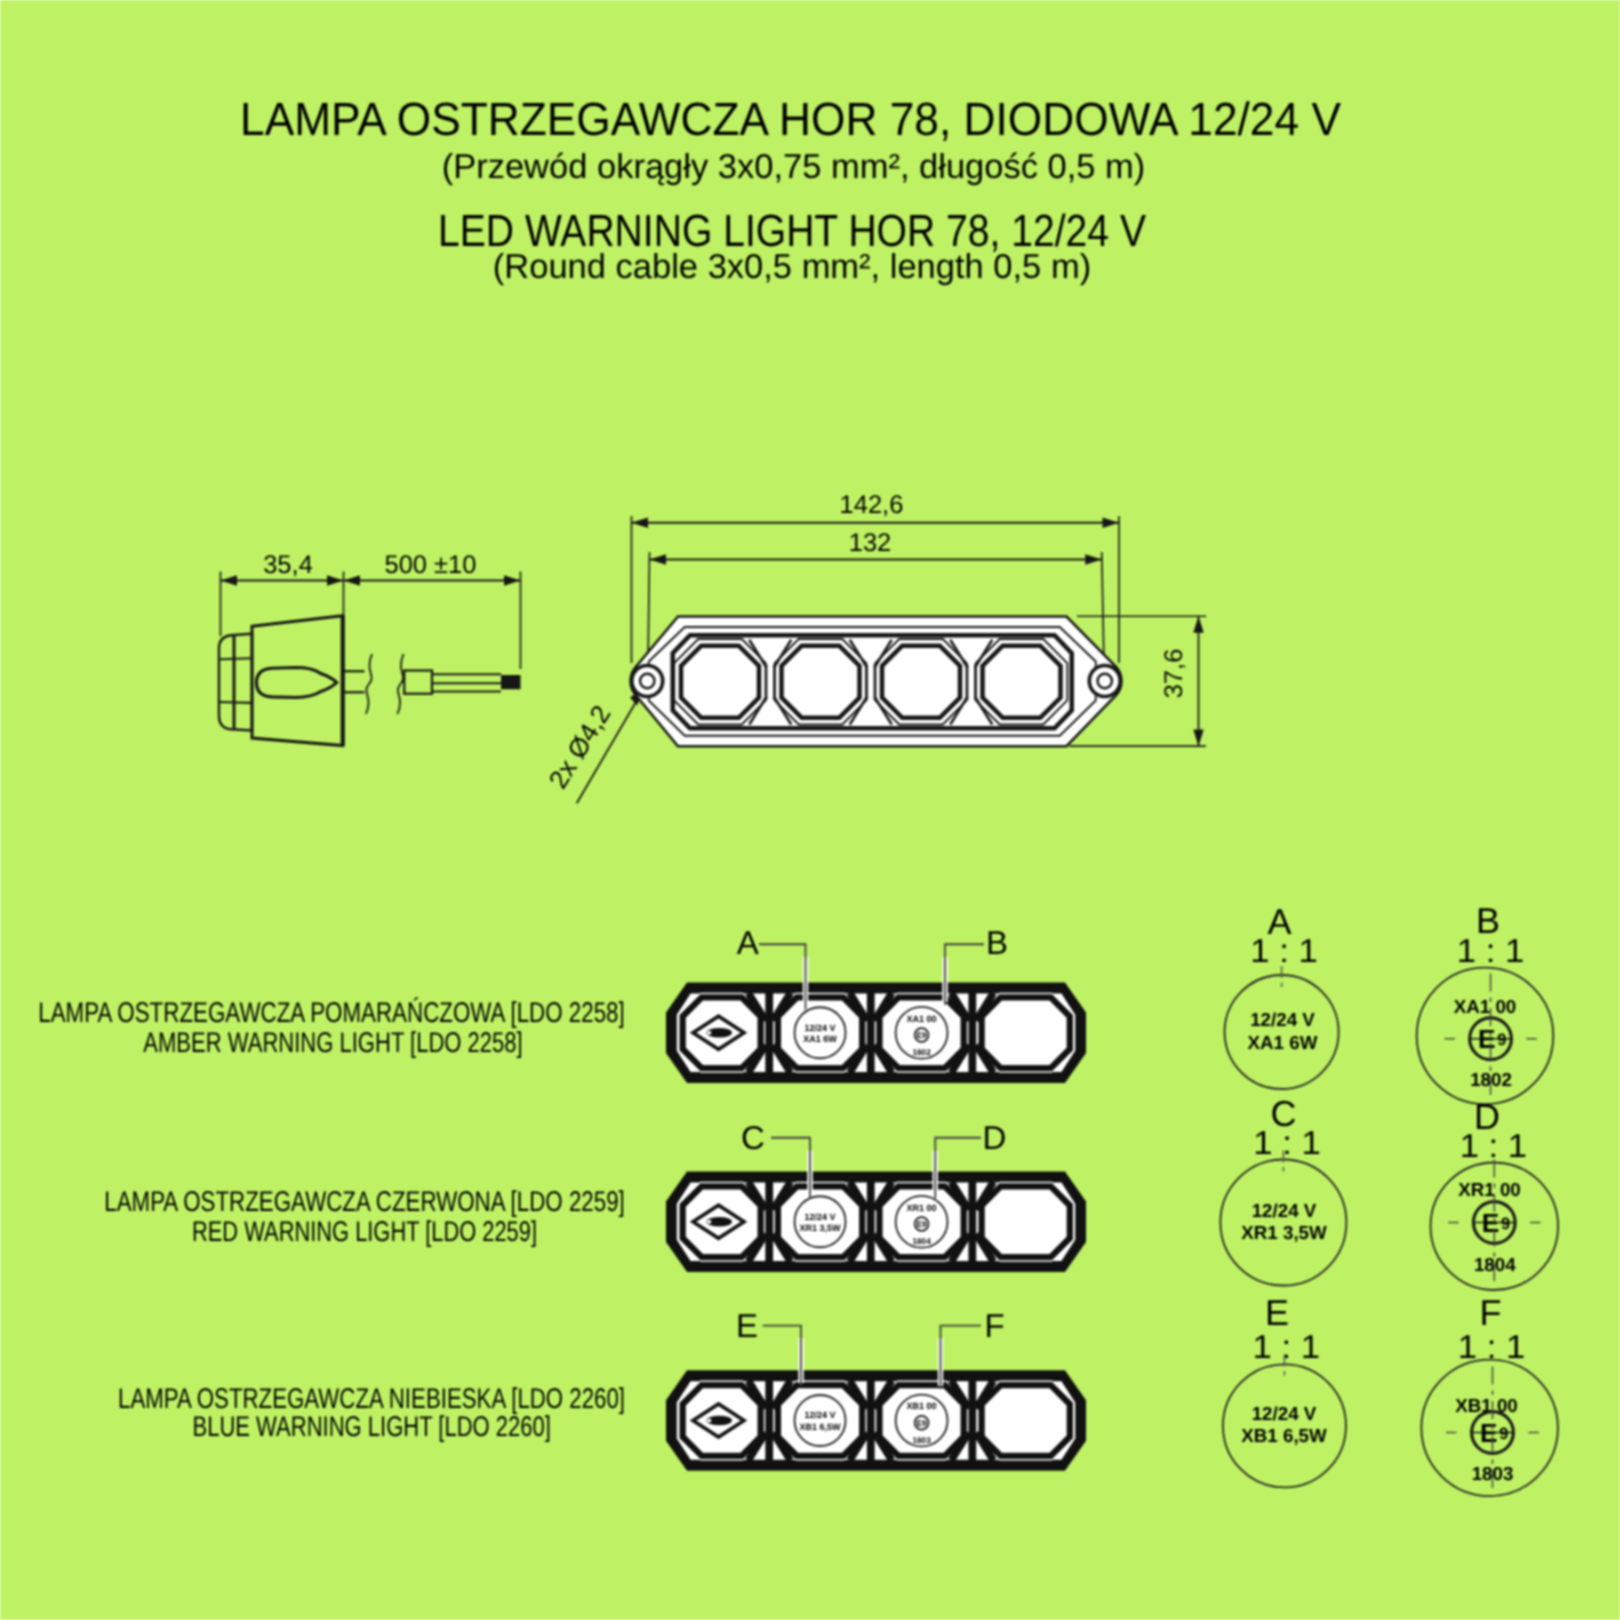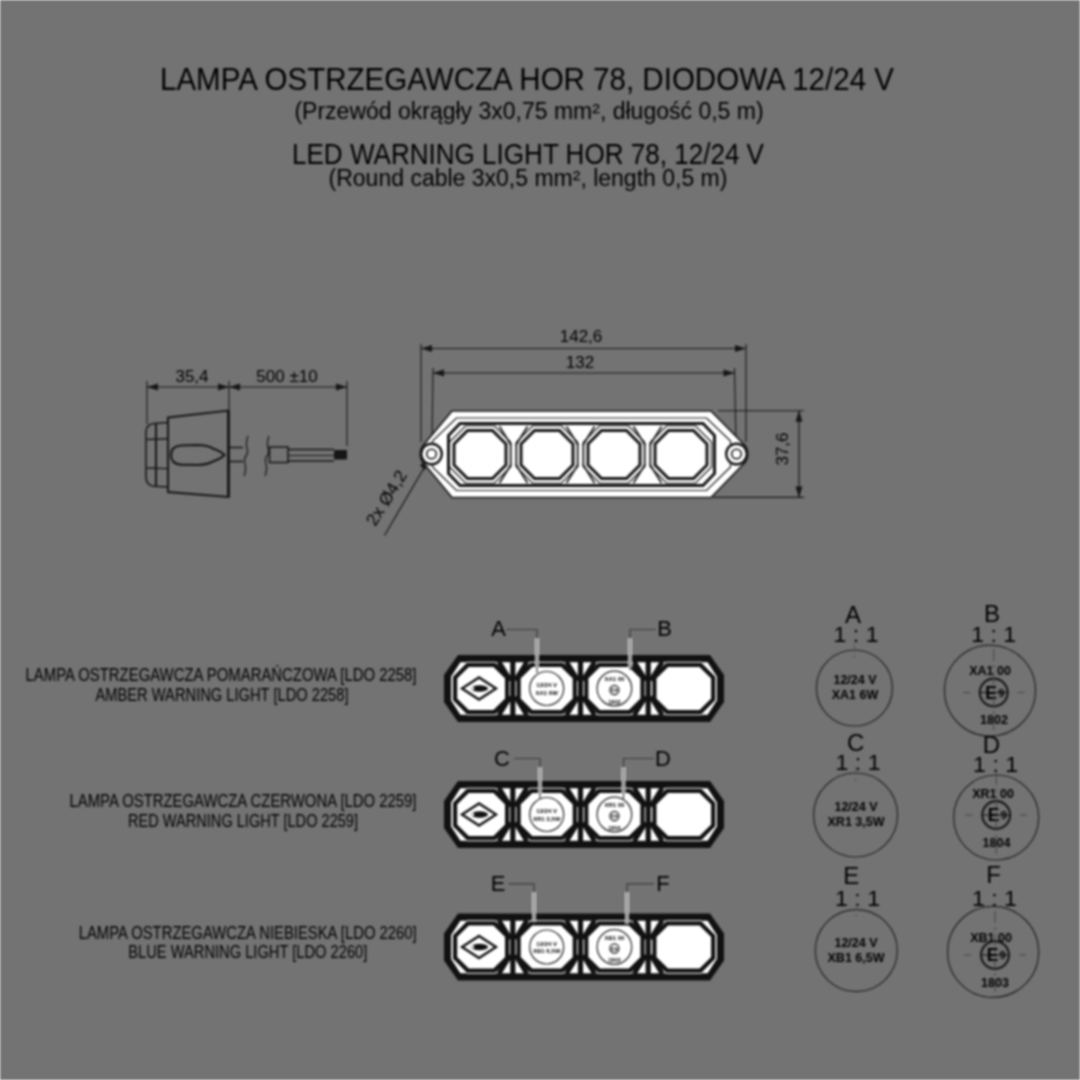--- a/index.html
+++ b/index.html
@@ -1,16 +1,16 @@
 <!DOCTYPE html>
 <html><head>
 <meta charset="utf-8">
 <style>
 html,body{margin:0;padding:0;background:#fff;}
-#page{width:1080px;height:1080px;position:relative;background:#737373;overflow:hidden;filter:blur(0.8px);}
+#page{width:1080px;height:1080px;position:relative;background:#bef264;overflow:hidden;filter:blur(0.8px);}
 svg{position:absolute;top:0;left:0;}
 text{font-family:"Liberation Sans",sans-serif;fill:#000;}
 </style>
 </head>
 <body>
 <div id="page">
 <svg width="1080" height="1080" viewBox="0 0 1080 1080">
 <defs>
 </defs>
 <g id="titles" text-anchor="middle">

